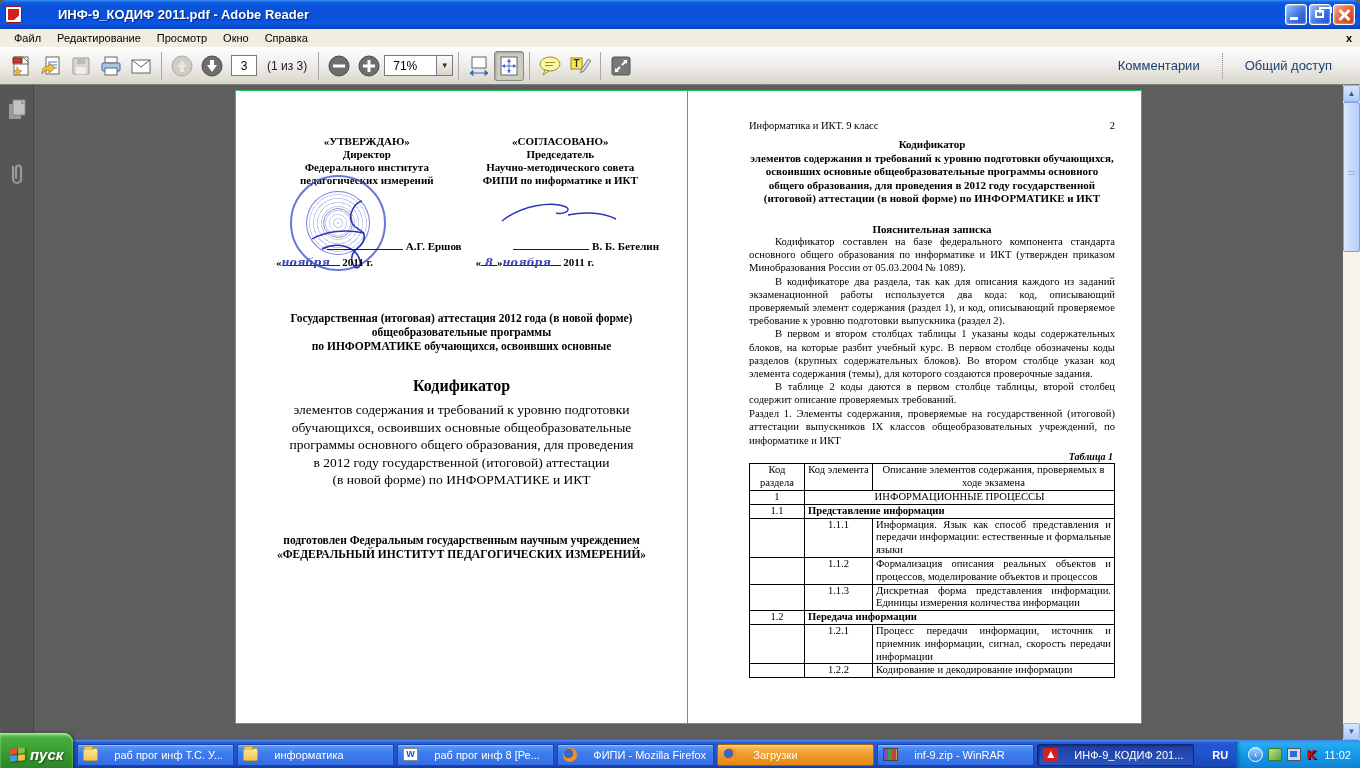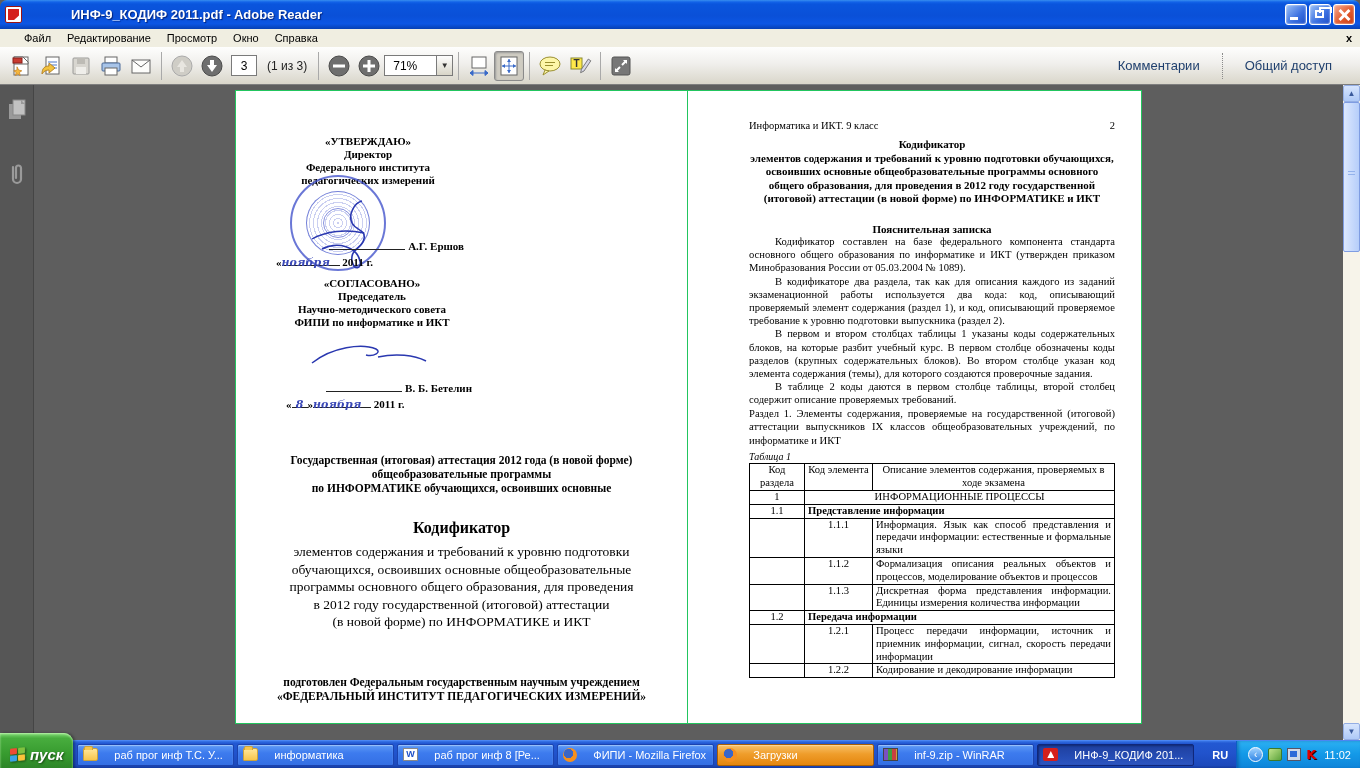--- a/index.html
+++ b/index.html
@@ -6,37 +6,37 @@
   html,body { width:1360px; height:768px; overflow:hidden; }
   body { position:relative; font-family:"Liberation Sans", sans-serif; background:#5e5e5e; }
 
   
   .titlebar{
     position:absolute; top:0; left:0; width:1360px; height:29px;
     background:linear-gradient(180deg,#388eef 0%,#1263e8 7%,#0a55dd 14%,#0a50d8 55%,#0c56e4 82%,#0640b4 100%);
     border-radius:7px 7px 0 0;
     display:flex; align-items:center; padding:0 5px;
   }
-  .titlebar .title{ color:#fff; font-weight:bold; font-size:13px; text-shadow:1px 1px 1px #00227a; margin-left:18px; flex:1;padding-left:31px; }
+  .titlebar .title{ color:#fff; font-weight:bold; font-size:13px; text-shadow:1px 1px 1px #00227a; margin-left:5px; flex:1;padding-left:31px; }
   .pdficon{ width:17px; height:17px; background:#fff; border:1px solid #9c1312; border-radius:2px; position:relative; }
   .pdficon::before{ content:""; position:absolute; left:2px; top:2px; width:11px; height:11px;
     background:#d41f1c; clip-path:polygon(0 0,100% 0,100% 60%,55% 100%,0 100%); }
   .winbtns{ display:flex; }
   .winbtn{ width:22px; height:21px; margin-left:2px; border:1px solid #fff; border-radius:3px; position:relative;
     background:linear-gradient(135deg,#9cc1f7 0%,#3a6fe0 60%,#1e4fc8 100%); box-shadow:inset 0 0 2px #fff;}
   .winbtn.close{ background:linear-gradient(135deg,#f7ab92 0%,#e25b2e 55%,#c83a10 100%); }
   .winbtn .min{ position:absolute; left:4px; bottom:4px; width:8px; height:3px; background:#fff; }
   .winbtn .res{ position:absolute; left:5px; top:5px; width:9px; height:8px; border:2px solid #fff; background:transparent; }
   .winbtn .res::before{ content:""; position:absolute; left:2px; top:-5px; width:9px; height:4px; border:2px solid #fff; border-bottom:none;}
   .winbtn .x::before, .winbtn .x::after{ content:""; position:absolute; left:9px; top:3px; width:3px; height:14px; background:#fff; }
   .winbtn .x::before{ transform:rotate(45deg);} .winbtn .x::after{ transform:rotate(-45deg);}
 
   
   .menubar{ position:absolute; top:29px; left:0; width:1360px; height:18px; background:#f0eee1;
-    display:flex; align-items:center; font-size:11px; color:#000; padding-left:16px; }
+    display:flex; align-items:center; font-size:11px; color:#000; padding-left:6px; }
   .menu-item{ padding:2px 8px; }
   .menubar .doc-close{ margin-left:auto; margin-right:8px; font-weight:bold; font-size:11px; color:#000; }
 
   
   .toolbar{ position:absolute; top:47px; left:0; width:1360px; height:38px;
     background:linear-gradient(180deg,#fefefd 0%,#f0efec 45%,#d9d6ca 100%);
     border-bottom:1px solid #7e7e7e; display:flex; align-items:center; padding:0 6px; }
   .tbtn{ width:30px; height:30px; display:flex; align-items:center; justify-content:center; border-radius:3px; }
   .tbtn.pressed{ border:1px solid #8a8a8a; background:#cfccc2; box-shadow:inset 1px 1px 2px #999; }
   .tsep{ width:1px; height:28px; background:#a9a9a9; margin:0 5px; }
@@ -65,21 +65,21 @@
   .sbtn{ height:17px; background:linear-gradient(180deg,#d7e5fd,#aec9f7); border:1px solid #94aee4; border-radius:2px;
     display:flex; align-items:center; justify-content:center; font-size:8px; color:#3a5a9c; }
   .sthumb{ height:150px; margin-top:0px; background:linear-gradient(90deg,#dce8fe,#b6cefa); border:1px solid #7f9de2;
     border-radius:2px; position:relative; }
   .sthumb::after{ content:""; position:absolute; left:4px; right:4px; top:68px; height:6px;
     background:repeating-linear-gradient(180deg,#93b2ec 0 1px,transparent 1px 3px); }
   .strack{ flex:1; }
   .sbtn.down{ margin-top:auto; }
 
   
-  .sigrow{ display:flex; justify-content:space-between; padding:44px 28px 0 36px;flex-direction:column; }
+  .sigrow{ display:flex; justify-content:space-between; padding:44px 28px 0 36px; }
   .sigcol{ width:192px; text-align:center; font-weight:bold; font-size:11px; line-height:13px; }
   .sigarea{ position:relative; height:86px; margin-top:4px; }
   .signline-row{ position:absolute; bottom:24px; left:0; right:0; white-space:nowrap; font-size:11px; }
   .uline{ display:inline-block; width:76px; border-bottom:1px solid #222; height:10px; }
   .uline.small{ width:58px; }
   .daterow{ position:absolute; bottom:8px; left:0; right:0; font-size:11px; white-space:nowrap; }
   .script{ color:#3947b6; font-style:italic; font-family:"DejaVu Serif", serif; font-size:11px; }
   .stamp{ position:absolute; left:18px; top:-16px; width:96px; height:96px; border-radius:50%;
     border:2px solid rgba(56,74,200,.75); display:flex; align-items:center; justify-content:center; }
   .stamp .ring2{ width:64px; height:64px; border-radius:50%; border:1.5px solid rgba(56,74,200,.7);
@@ -92,21 +92,21 @@
   .codlines{ margin-top:6px; text-align:center; font-size:13.5px; line-height:17.5px; }
   .preplines{ margin-top:44px; text-align:center; font-weight:bold; font-size:11.5px; line-height:14.5px; }
 
   
   .rp{ padding:29px 26px 0 61px; font-size:10.6px; }
   .rphead{ display:flex; justify-content:space-between; font-size:10.5px; margin-bottom:7px; }
   .rptitle{ text-align:center; font-weight:bold; font-size:11px; line-height:13.6px; }
   .noteh{ margin-top:17px; text-align:center; font-weight:bold; font-size:11px; }
   .rp p{ text-indent:26px; text-align:justify; line-height:13.2px; }
   .sech{ font-weight:normal; text-align:justify; line-height:13.6px; }
-  .tcap{ text-align:left; font-style:italic; font-weight:normal; font-size:10px; margin:4px 2px 1px 0; }
+  .tcap{ text-align:right; font-style:italic; font-weight:bold; font-size:10px; margin:4px 2px 1px 0; }
   table.codtable{ width:100%; border-collapse:collapse; font-size:10.6px; }
   .codtable td{ border:1px solid #000; padding:0 3px; vertical-align:top; line-height:12.8px; }
   .codtable .hc{ text-align:center; }
   .codtable .c1{ width:55px; text-align:center; }
   .codtable .c2{ width:68px; text-align:center; }
   .codtable .secL{ text-align:center; }
   .codtable .subL{ font-weight:bold; }
   .codtable .desc{ text-align:justify; }
 
   

